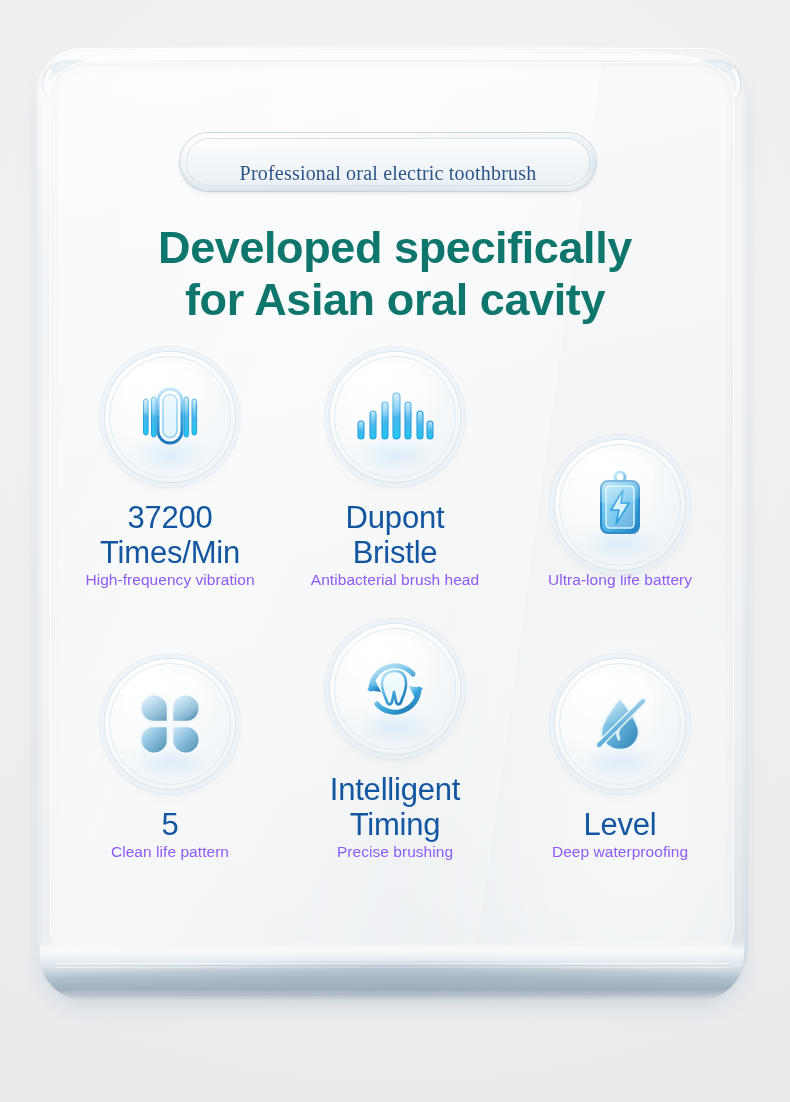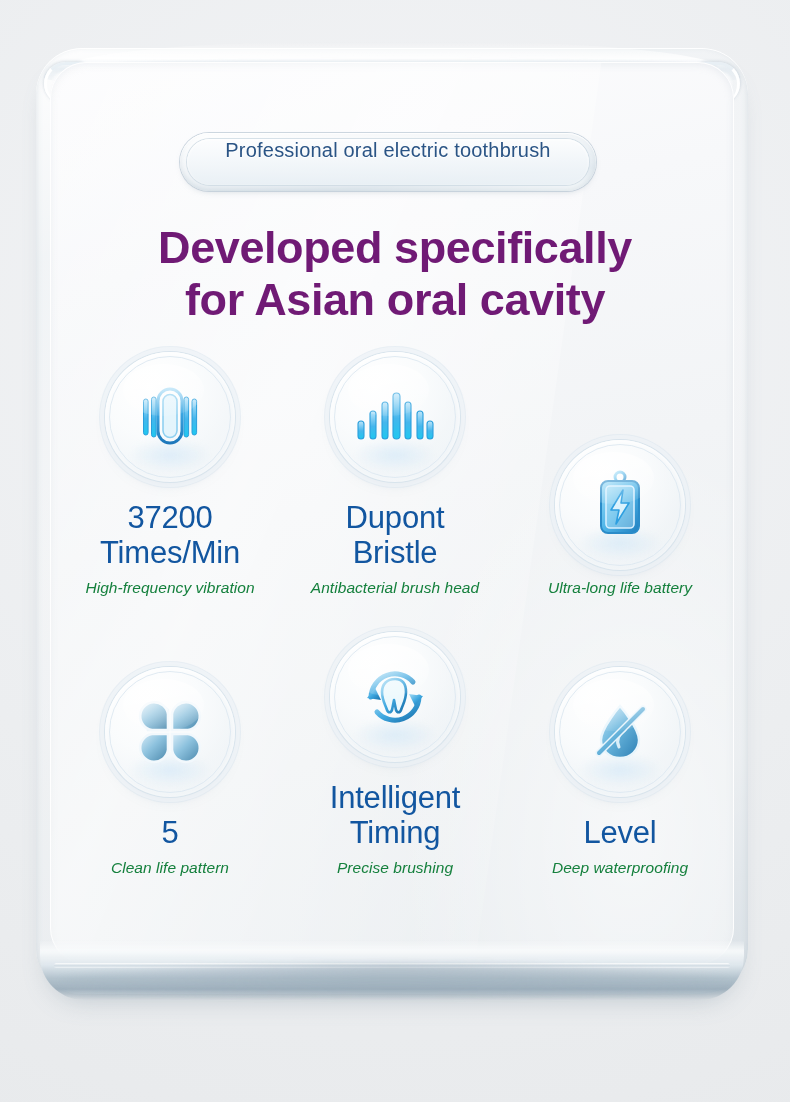--- a/index.html
+++ b/index.html
@@ -253,39 +253,40 @@
     bottom: 6px;
     border-radius: 24px;
     background: linear-gradient(180deg,
         rgba(252,253,254,0.95) 0%,
         rgba(243,247,250,0.85) 50%,
         rgba(233,240,245,0.9) 100%);
     box-shadow:
       0 0 0 1px rgba(205,217,226,0.8),
       0 1px 3px rgba(255,255,255,0.9) inset;
     display: flex;
-    align-items: flex-start;
+    align-items: flex-end;
     justify-content: center;
+    font-family: Liberation Serif, serif;
   }
   .badge-text {
     font-size: 20px;
     letter-spacing: 0.2px;
     color: #2a5485;
     white-space: nowrap;
     text-shadow: 0 1px 0 rgba(255,255,255,0.85);
   }
 
   
   .headline {
     position: absolute;
     left: 0;
     top: 222px;
     width: 790px;
     text-align: center;
-    color: #701a75;
+    color: #0f766e;
     font-weight: bold;
     font-size: 45px;
     line-height: 52px;
     letter-spacing: -0.4px;
   }
   .headline .l2 { display: block; }
 
   
   .grid {
     position: absolute;
@@ -365,26 +366,24 @@
   
   .stat {
     margin-top: 18px;
     color: #1256a0;
     font-size: 31px;
     line-height: 35px;
     letter-spacing: -0.2px;
   }
   .stat .v2 { display: block; }
   .caption {
-    margin-top: 8px;
-    color: #15803d;
+    color: #8b5cf6;
     font-size: 15.5px;
     line-height: 20px;
     letter-spacing: 0.05px;
-    font-style: italic;
   }
 </style>
 </head>
 <body>
 
 <div class="page-bg"></div>
 
 <div class="shell">
   <div class="shell-rim"></div>
   <div class="shell-top-gloss"></div>

